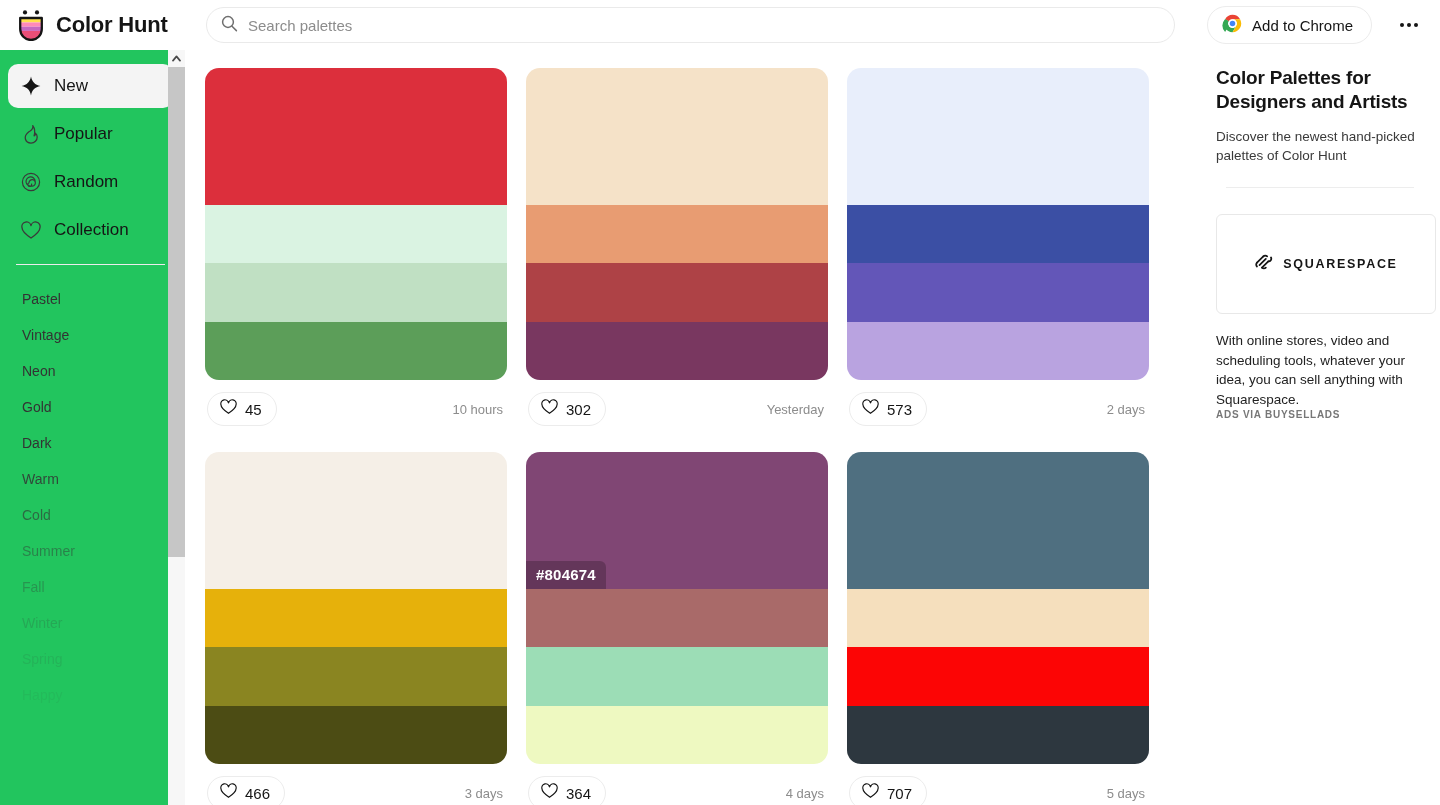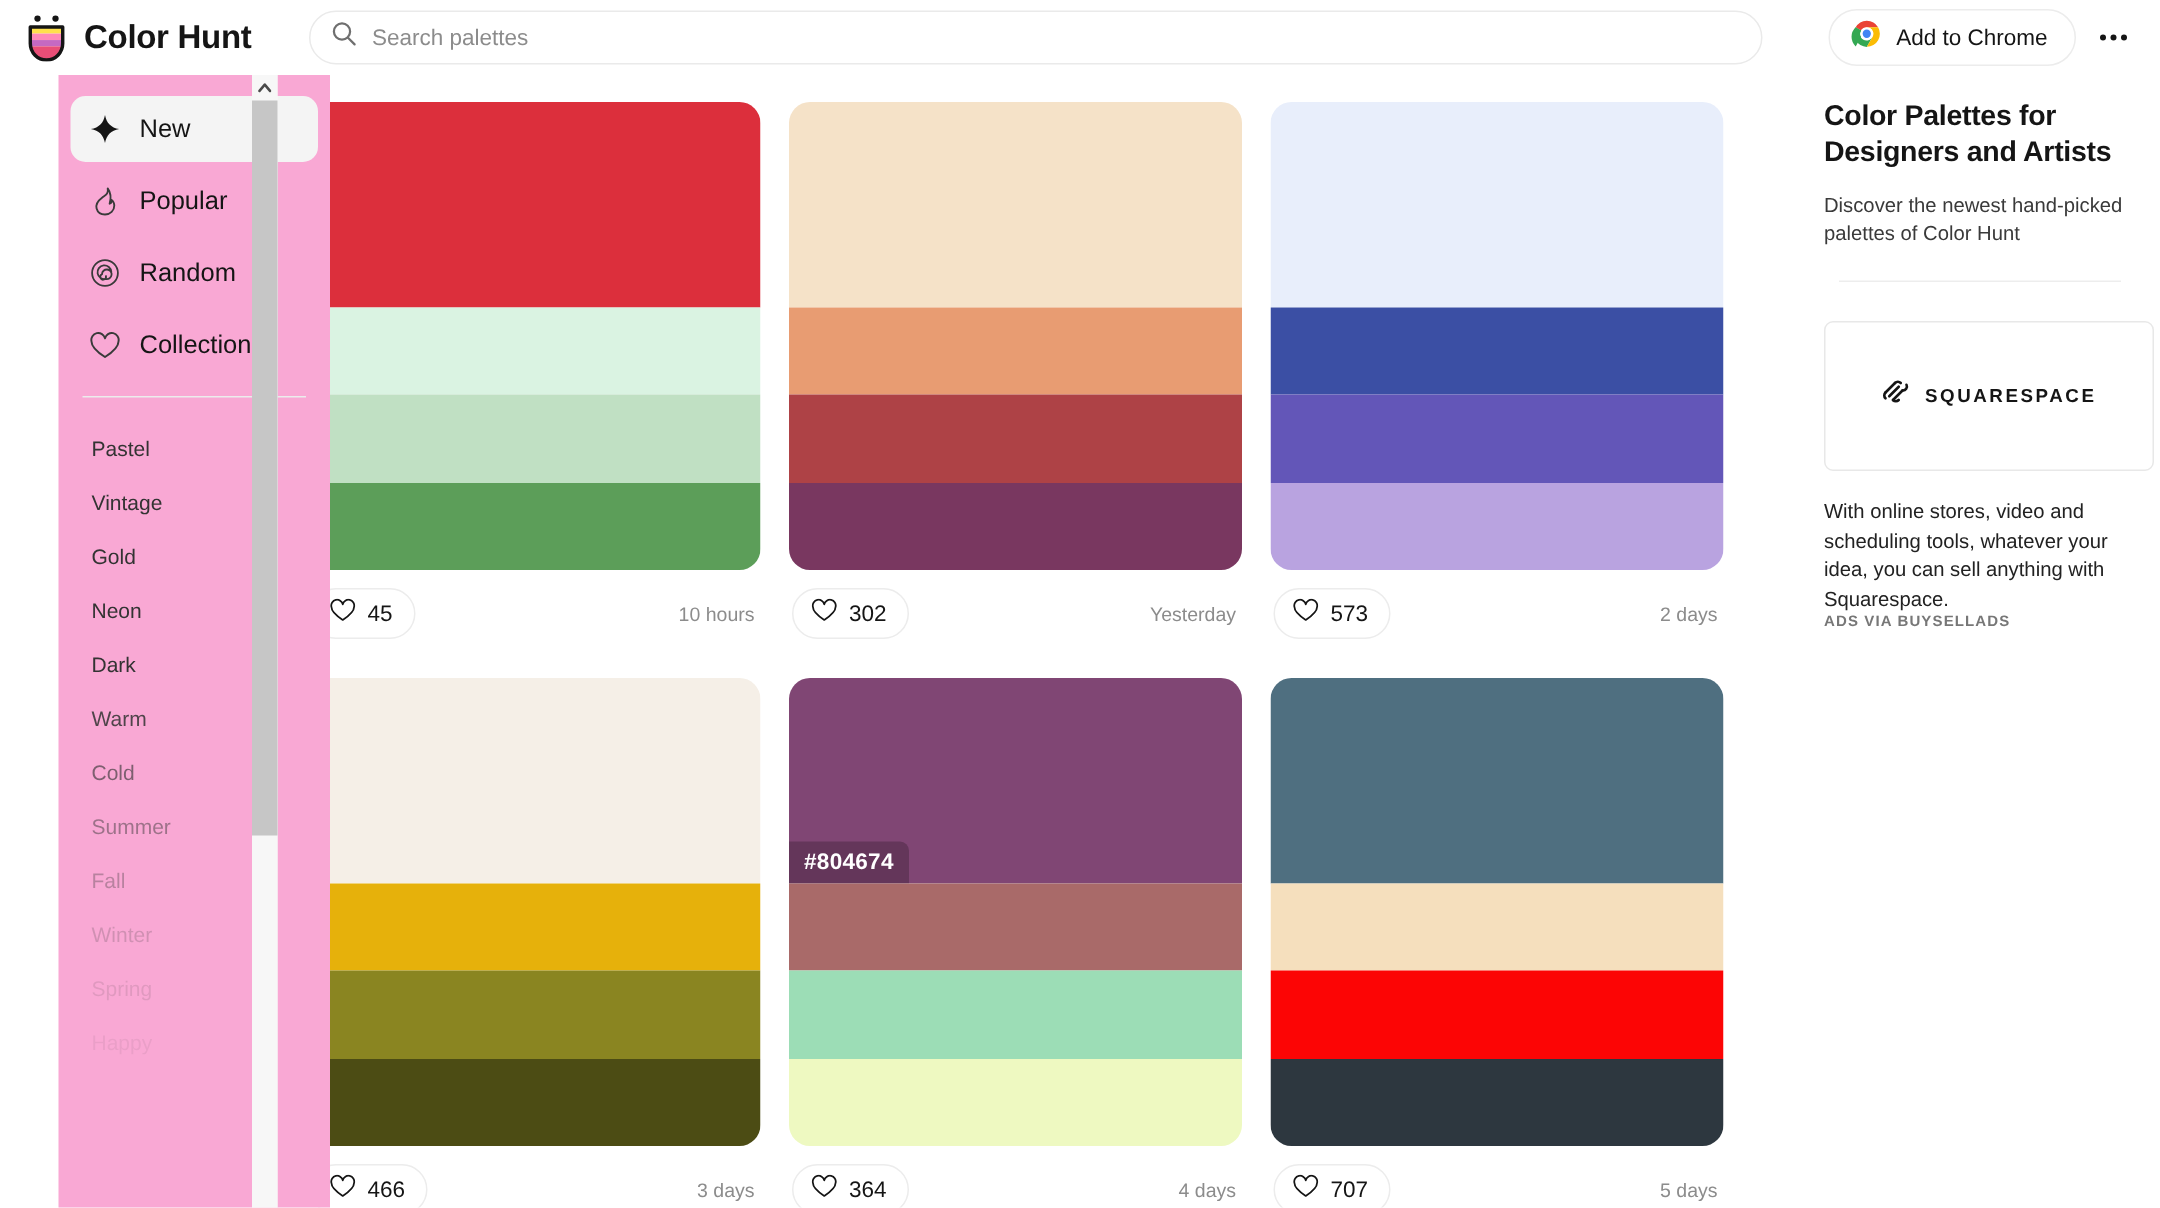--- a/index.html
+++ b/index.html
@@ -70,21 +70,21 @@
     margin-left: 10px;
   }
   .search-box input::placeholder { color: #8c8c8c; }
 
   .header-right {
     position: absolute;
     right: 14px;
     top: 6px;
     display: flex;
     align-items: center;
-    gap: 8px;
+    gap: 20px;
   }
   .chrome-btn {
     height: 38px;
     display: flex;
     align-items: center;
     gap: 9px;
     padding: 0 18px 0 14px;
     border: 1px solid #ececec;
     border-radius: 19px;
     background: #fff;
@@ -103,25 +103,24 @@
     border-radius: 17px;
   }
   .dot { width: 4px; height: 4px; border-radius: 50%; background: #151515; }
 
   
   .sidebar {
     position: absolute;
     top: 50px; left: 0;
     width: 181px;
     height: 755px;
-    background: #f9a8d4;
+    background: #22c55e;
     padding-top: 14px;
     overflow: hidden;
     z-index: 20;
-    margin-left: 39px;
   }
   .nav-item {
     height: 44px;
     margin: 0 8px 4px 8px;
     border-radius: 10px;
     display: flex;
     align-items: center;
     gap: 12px;
     padding-left: 12px;
     cursor: pointer;
@@ -428,24 +427,24 @@
 
   <div class="nav-divider"></div>
 
   <div class="tag-item" style="opacity:1">
       <span>Pastel</span>
     </div>
   <div class="tag-item" style="opacity:1">
       <span>Vintage</span>
     </div>
   <div class="tag-item" style="opacity:1">
+      <span>Neon</span>
+    </div>
+  <div class="tag-item" style="opacity:1">
       <span>Gold</span>
-    </div>
-  <div class="tag-item" style="opacity:1">
-      <span>Neon</span>
     </div>
   <div class="tag-item" style="opacity:1">
       <span>Dark</span>
     </div>
   <div class="tag-item" style="opacity:0.85">
       <span>Warm</span>
     </div>
   <div class="tag-item" style="opacity:0.62">
       <span>Cold</span>
     </div>

